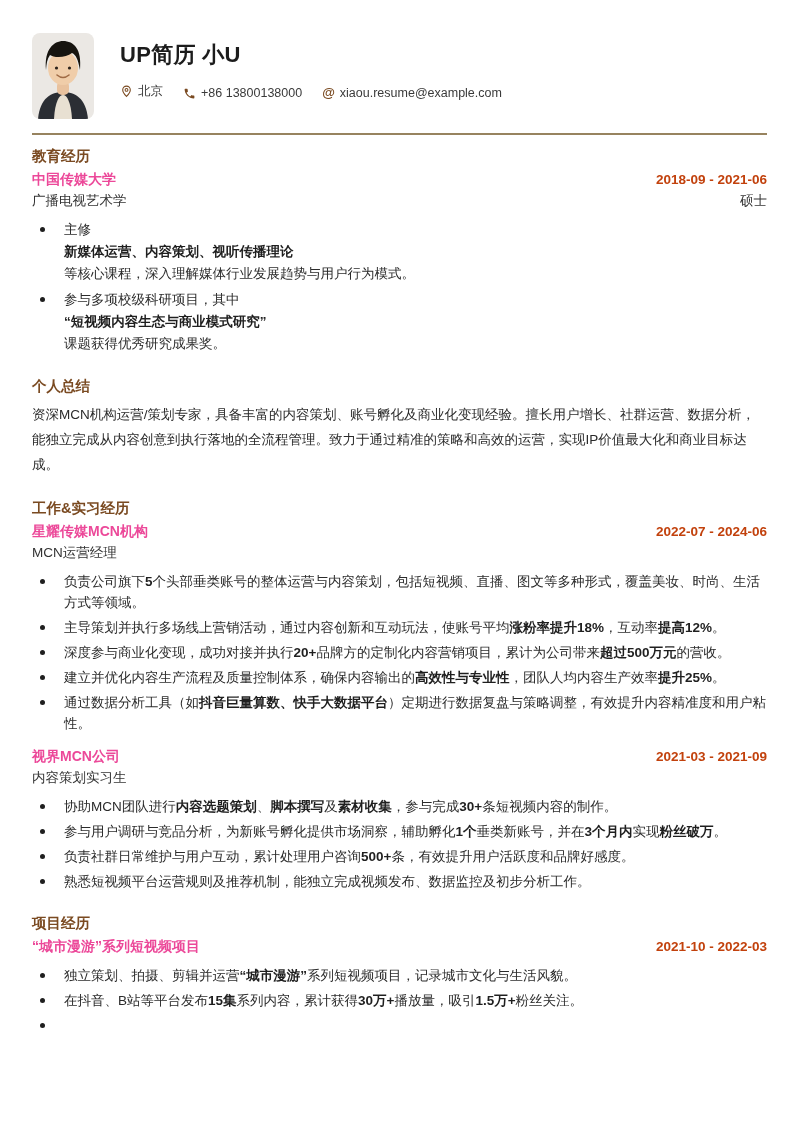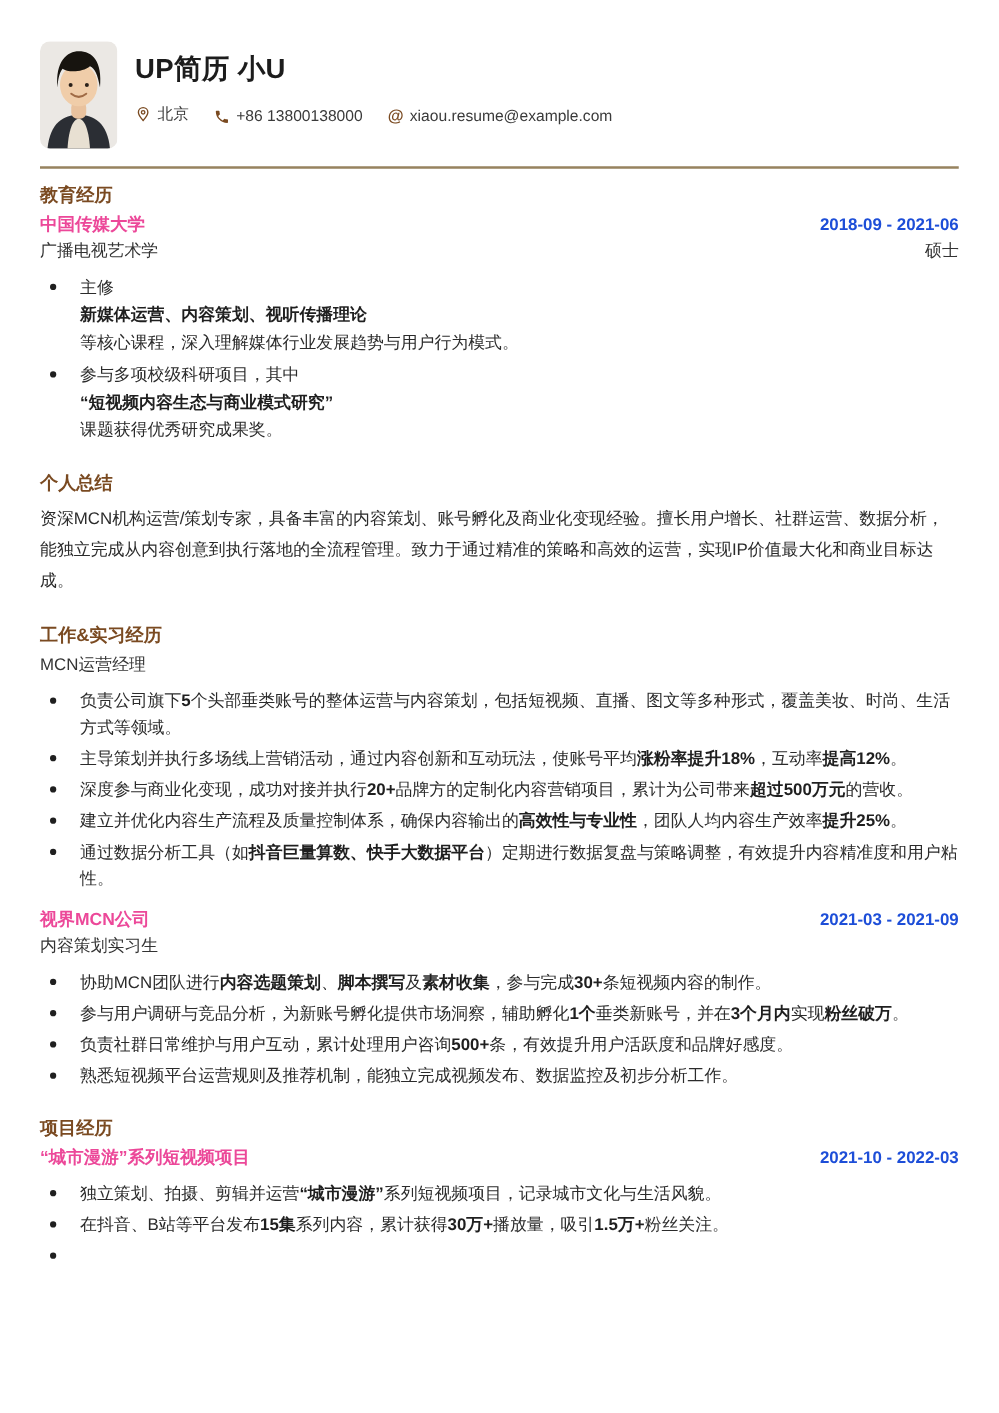--- a/index.html
+++ b/index.html
@@ -6,38 +6,38 @@
   html, body { margin: 0; padding: 0; }
   body {
     width: 799px; height: 1130px; overflow: hidden;
     background: #ffffff;
     font-family: "Liberation Sans", "DejaVu Sans", sans-serif;
     color: #2e2e2e;
   }
   .page { padding: 0 32px; }
 
   
-  header { display: flex; gap: 14px; padding-top: 33px; }
+  header { display: flex; gap: 26px; padding-top: 33px; }
   .avatar { width: 62px; height: 86px; border-radius: 8px; overflow: hidden; flex: 0 0 auto; }
   .headtext { margin-top: 7px; }
   .name { margin: 0 0 13px 0; font-size: 22px; font-weight: 700; color: #1c1c1c; letter-spacing: .3px; }
   .contacts { display: flex; align-items: flex-end; gap: 20px; font-size: 12.5px; color: #3a3a3a; }
   .contact { display: flex; align-items: center; gap: 5px; }
   .cicon { display: inline-flex; align-items: center; color: #7a4a21; }
   .at-glyph { font-weight: 700; font-size: 13px; color: #7a4a21; }
 
   .divider { margin-top: 14px; border-top: 2px solid #97835f; }
 
   
   .section { margin-top: 22px; }
   .section-edu { margin-top: 12px; }
   h2.sec-heading { margin: 0 0 5px 0; font-size: 14.5px; font-weight: 700; color: #7a4a21; }
   .row { display: flex; justify-content: space-between; align-items: baseline; }
   .org { font-size: 14px; font-weight: 700; color: #ec4899; }
-  .dates { font-size: 13.5px; font-weight: 700; color: #1d4ed8; white-space: nowrap; }
+  .dates { font-size: 13.5px; font-weight: 700; color: #c2410c; white-space: nowrap; }
   .sub-row { font-size: 13.5px; color: #333; margin-top: 3px; text-align: center; }
 
   ul.bullets { list-style: none; margin: 9px 0 0 0; padding: 0; }
   ul.bullets li {
     position: relative; padding-left: 32px; margin-top: 3px;
     font-size: 13.5px; line-height: 21px; color: #2b2b2b;
   }
   ul.bullets li::before {
     content: ""; position: absolute; left: 8px; top: 8px;
     width: 5px; height: 5px; border-radius: 50%; background: #1f1f1f;
@@ -125,20 +125,24 @@
 
   <section class="section">
     <h2 class="sec-heading">个人总结</h2>
     <p class="summary-text">资深MCN机构运营/策划专家，具备丰富的内容策划、账号孵化及商业化变现经验。擅长用户增长、社群运营、数据分析，能独立完成从内容创意到执行落地的全流程管理。致力于通过精准的策略和高效的运营，实现IP价值最大化和商业目标达成。</p>
   </section>
 
   <section class="section">
     <h2 class="sec-heading">工作&amp;实习经历</h2>
 
     <div class="entry">
+      <div class="row">
+        <span class="org">星耀传媒MCN机构</span>
+        <span class="dates">2022-07 - 2024-06</span>
+      </div>
       <div class="row sub-row">
         <span>MCN运营经理</span>
       </div>
       <ul class="bullets">
         <li><span>负责公司旗下</span><b>5</b><span>个头部垂类账号的整体运营与内容策划，包括短视频、直播、图文等多种形式，覆盖美妆、时尚、生活方式等领域。</span></li>
         <li><span>主导策划并执行多场线上营销活动，通过内容创新和互动玩法，使账号平均</span><b>涨粉率提升18%</b><span>，互动率</span><b>提高12%</b><span>。</span></li>
         <li><span>深度参与商业化变现，成功对接并执行</span><b>20+</b><span>品牌方的定制化内容营销项目，累计为公司带来</span><b>超过500万元</b><span>的营收。</span></li>
         <li><span>建立并优化内容生产流程及质量控制体系，确保内容输出的</span><b>高效性与专业性</b><span>，团队人均内容生产效率</span><b>提升25%</b><span>。</span></li>
         <li><span>通过数据分析工具（如</span><b>抖音巨量算数、快手大数据平台</b><span>）定期进行数据复盘与策略调整，有效提升内容精准度和用户粘性。</span></li>
       </ul>

